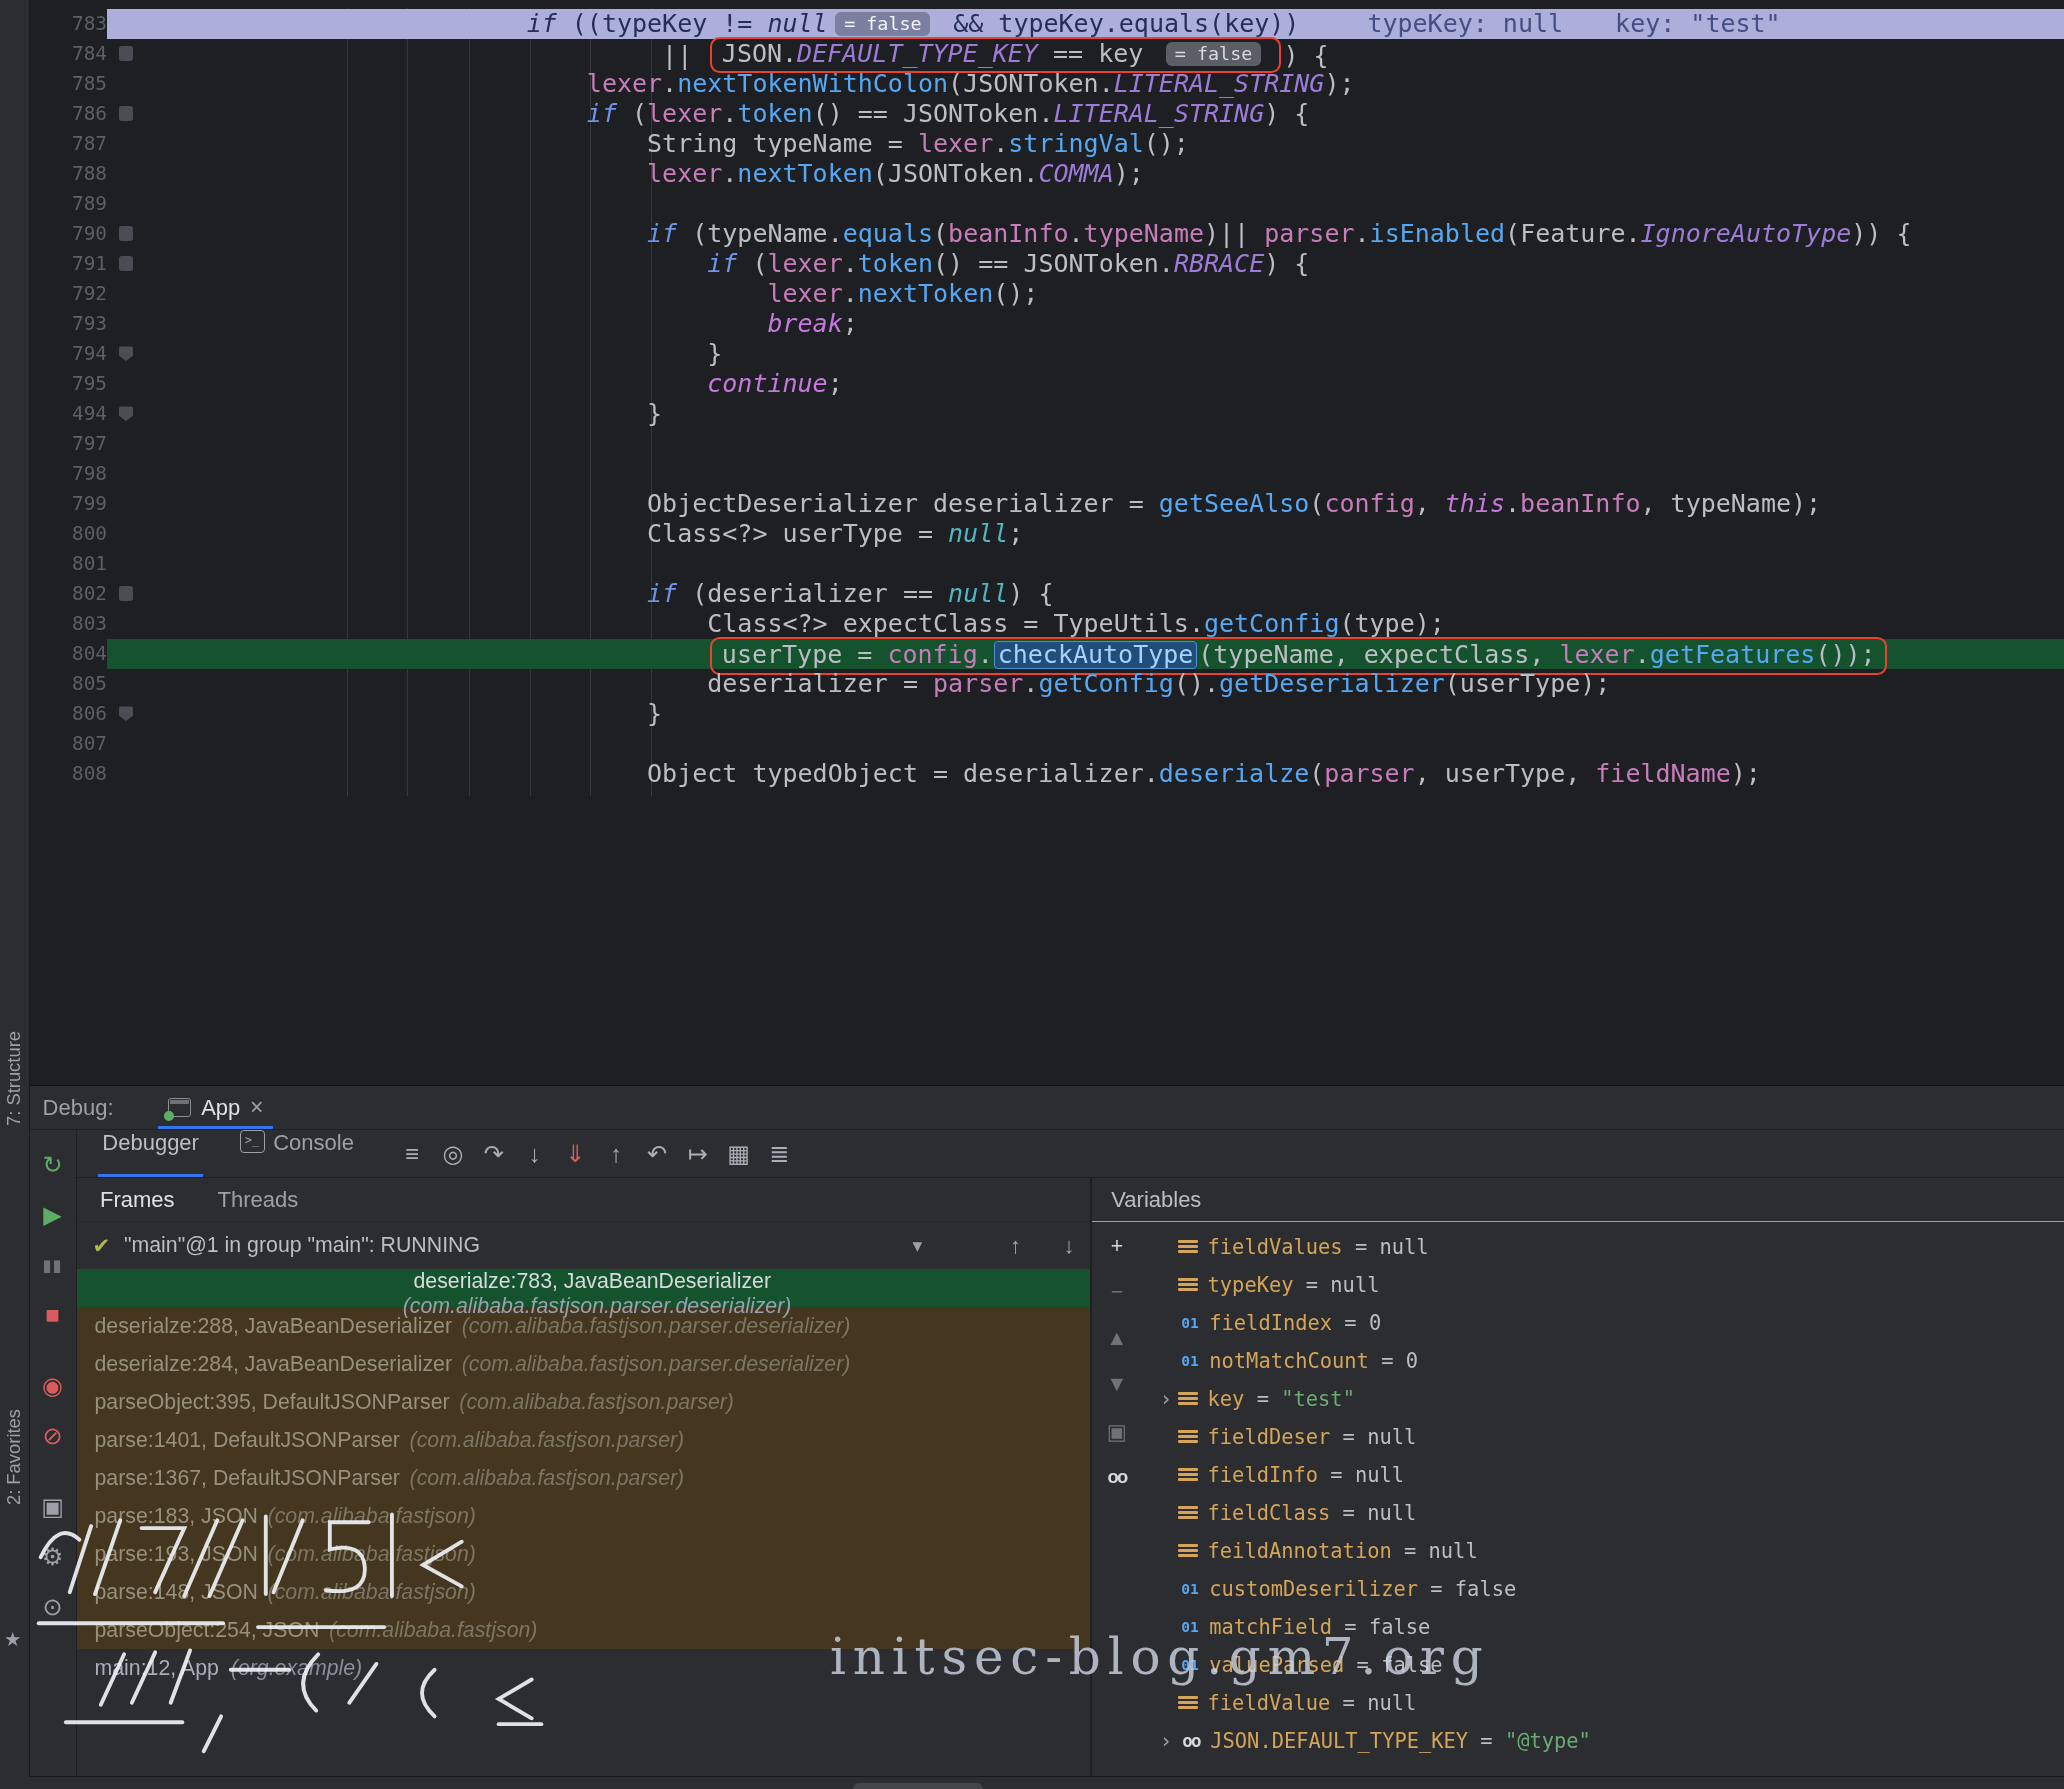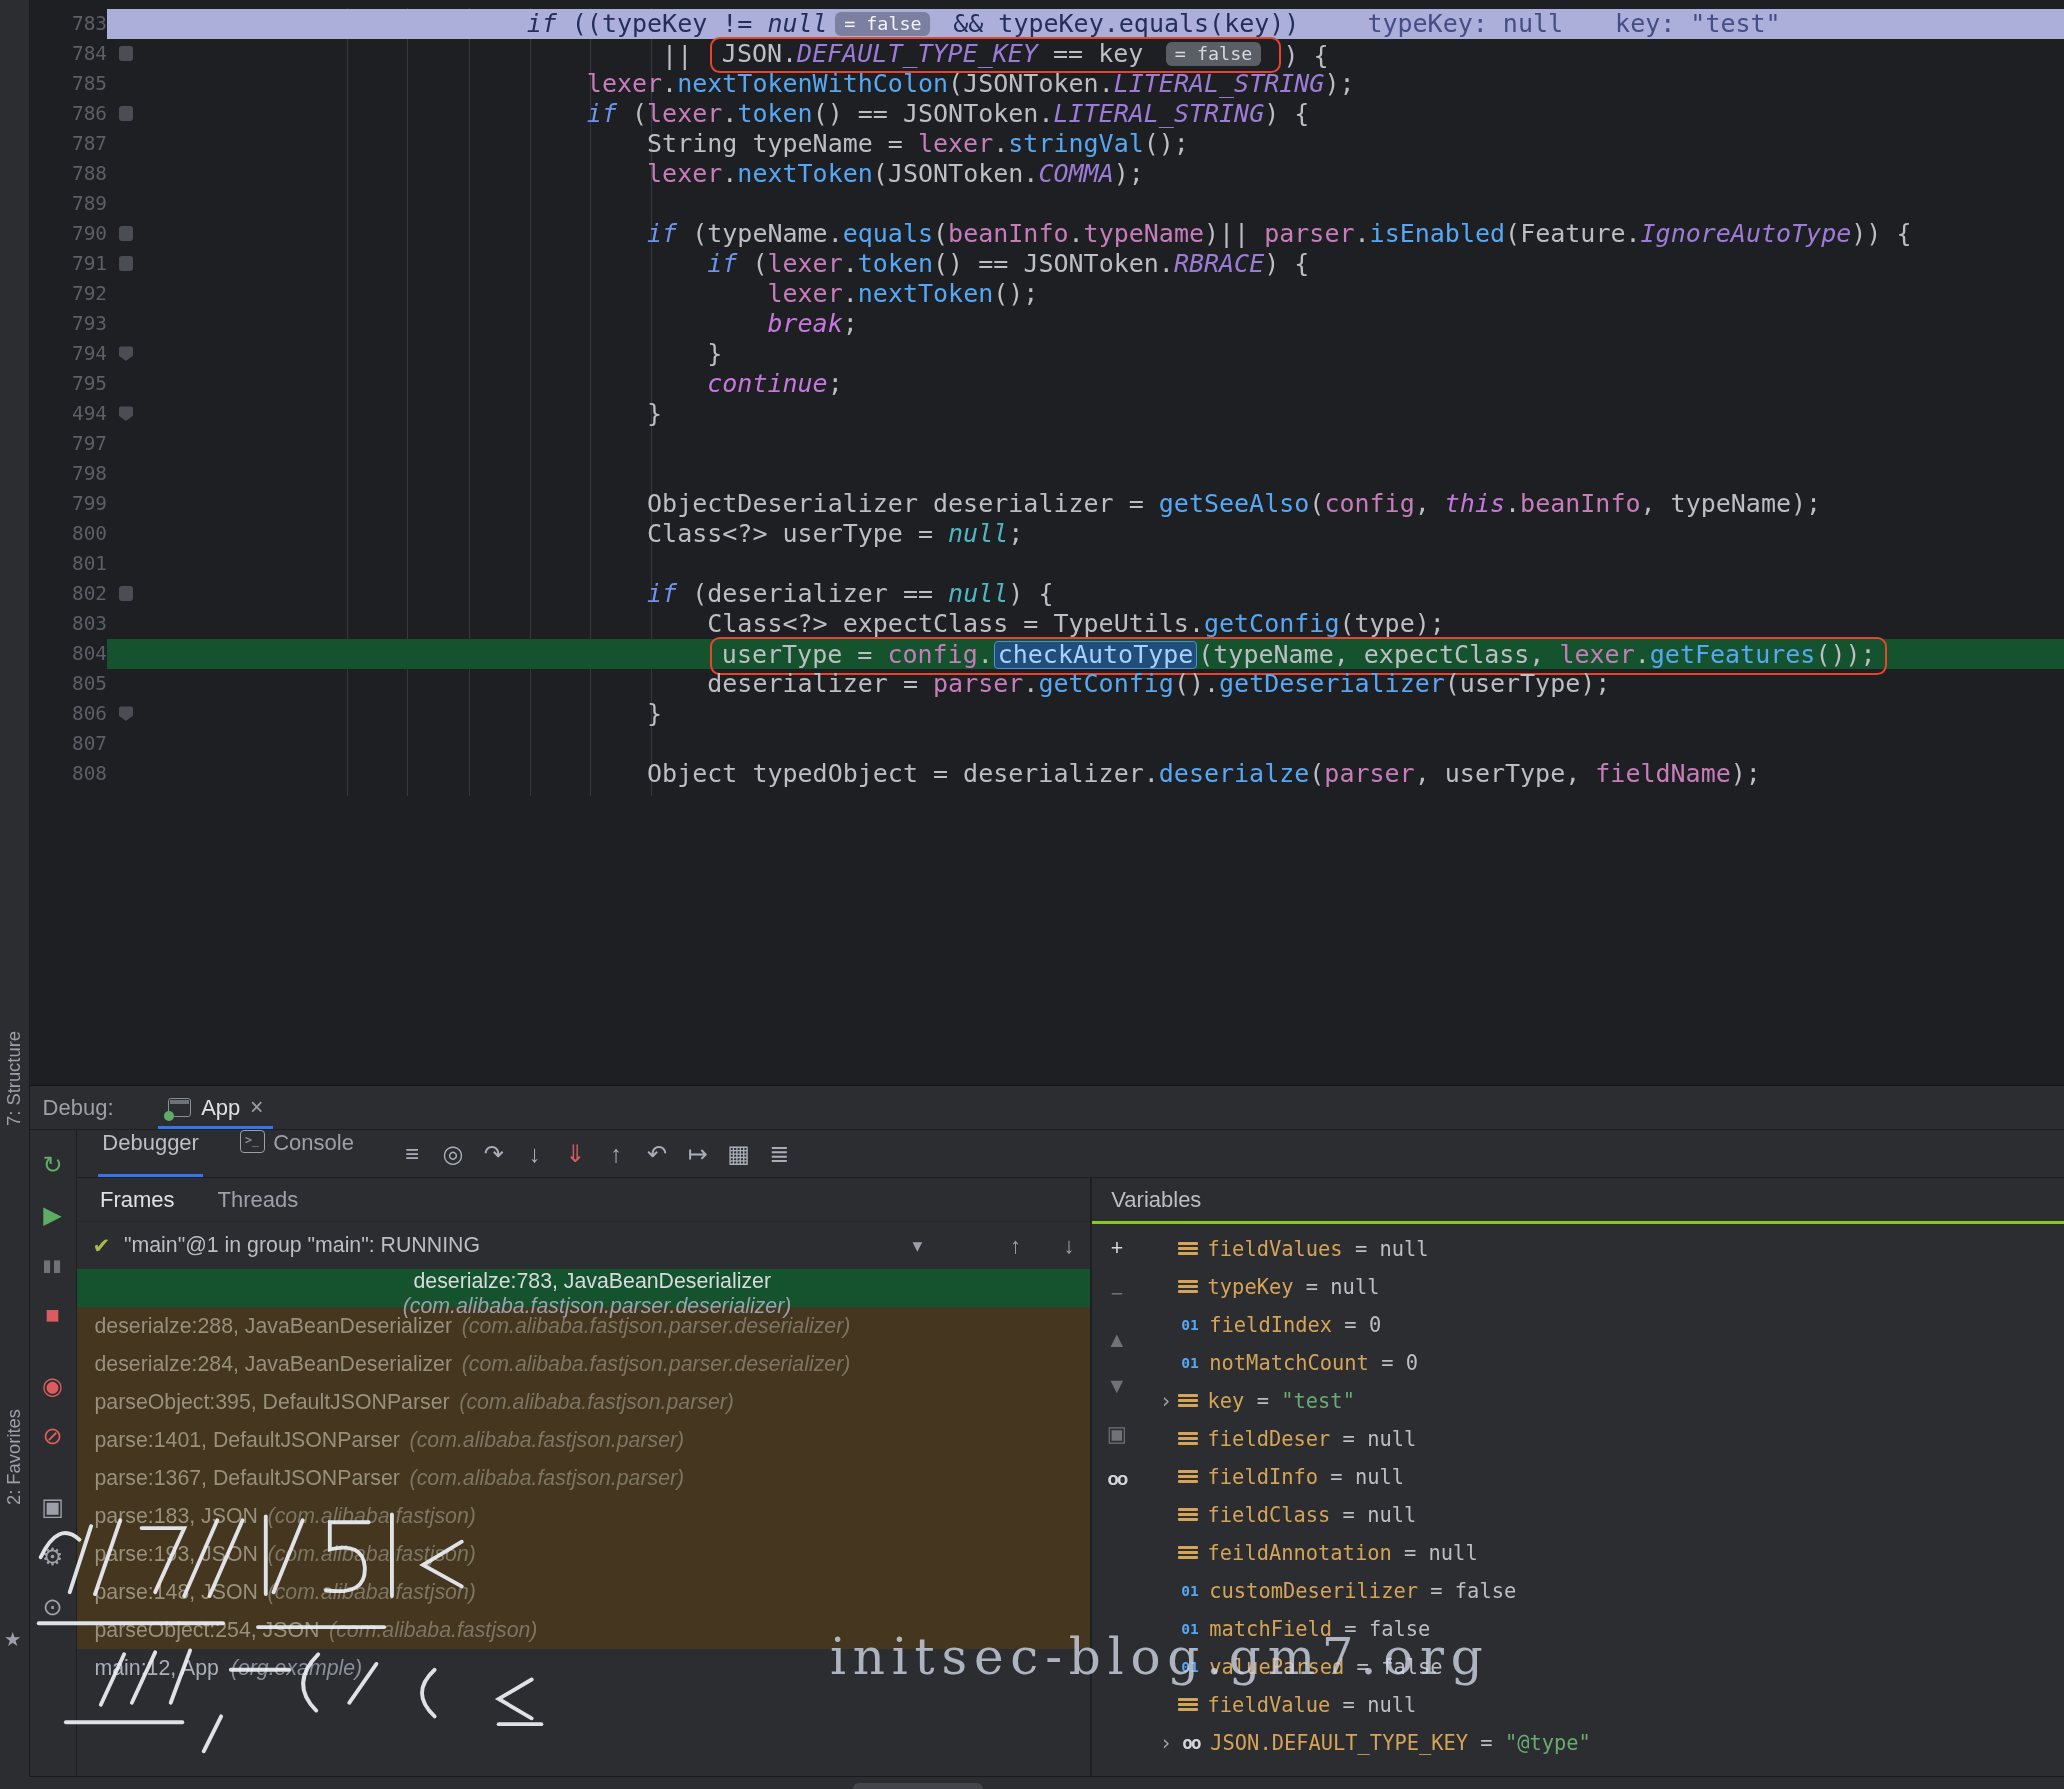--- a/index.html
+++ b/index.html
@@ -86,21 +86,21 @@
   .frow.selected .fmethod{color:#D8DADF;}
   .frow.selected .fpkg{color:#9BA1AC;}
   .frow.library{background:#44361F;}
   .frow.library .fmethod{color:#97907C;}
   .frow.library .fpkg{color:#7C7663;}
   .frow.user .fmethod{color:#A9AEB8;}
   .frow.user .fpkg{color:#8A8F99;margin-left:12px;}
   .fpkg{font-style:italic;margin-left:9.7px;}
   .vdivider{width:1.9px;background:#1E1F22;}
   .vars{flex:1;display:flex;flex-direction:column;min-width:0;}
-  .vhead{height:43px;line-height:43px;padding-left:19.4px;font-size:22px;color:#BCBEC4;border-bottom:3px solid #84cc16;}
+  .vhead{height:43px;line-height:43px;padding-left:19.4px;font-size:22px;color:#BCBEC4;border-bottom:1px solid #84cc16;}
   .vbody{display:flex;flex:1;min-height:0;}
   .vstrip{width:50px;display:flex;flex-direction:column;align-items:center;padding-top:11.6px;gap:21.3px;}
   .vstrip .ic{font-size:21.3px;width:auto;}
   .vstrip .ic.glasses{font-weight:bold;letter-spacing:-1.9px;font-size:18.4px;}
   .vtree{flex:1;padding-top:5.8px;padding-left:11.6px;}
   .vrow{height:38px;display:flex;align-items:center;font-family:"DejaVu Sans Mono",monospace;font-size:20.4px;}
   .vchev{width:25px;text-align:center;color:#9DA0A8;font-size:20.4px;}
   .vic-field{width:19.4px;height:16.5px;display:inline-flex;flex-direction:column;justify-content:space-between;padding:1.9px 0;margin-right:9.7px;box-sizing:border-box;}
   .vic-field i{display:block;height:2.9px;background:#D5A458;border-radius:1px;}
   .vic-prim{width:23px;margin-right:7.8px;color:#56A8F5;font-weight:bold;font-size:14.6px;text-align:center;font-family:"DejaVu Sans Mono",monospace;}

